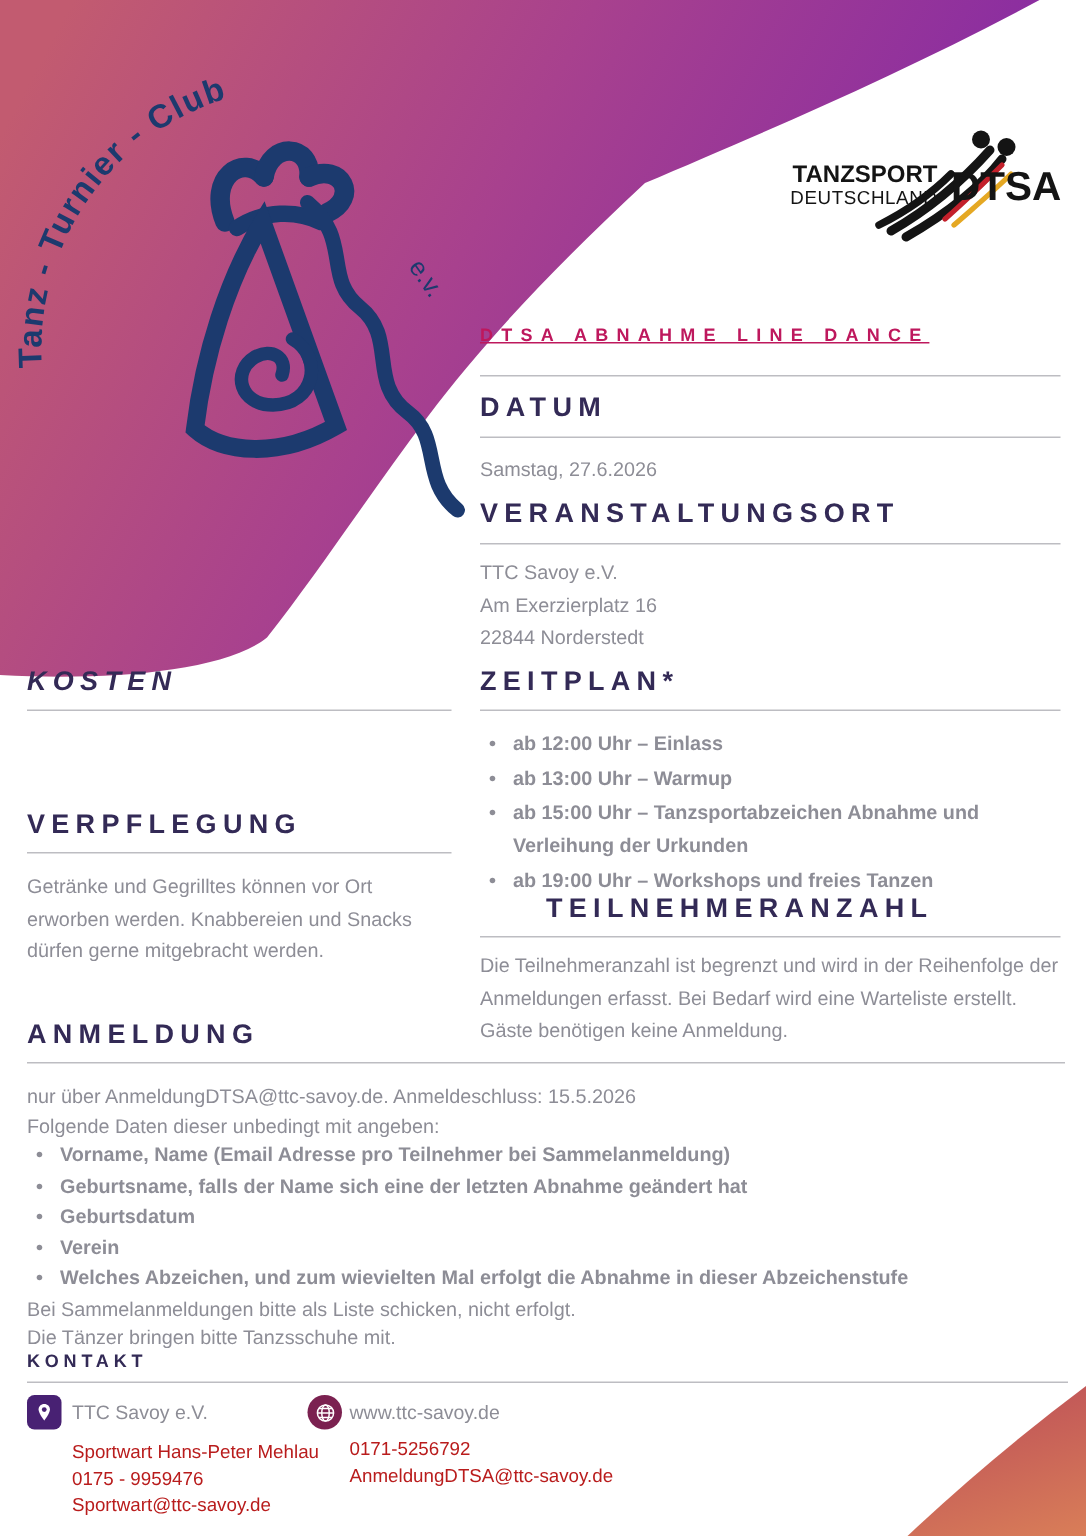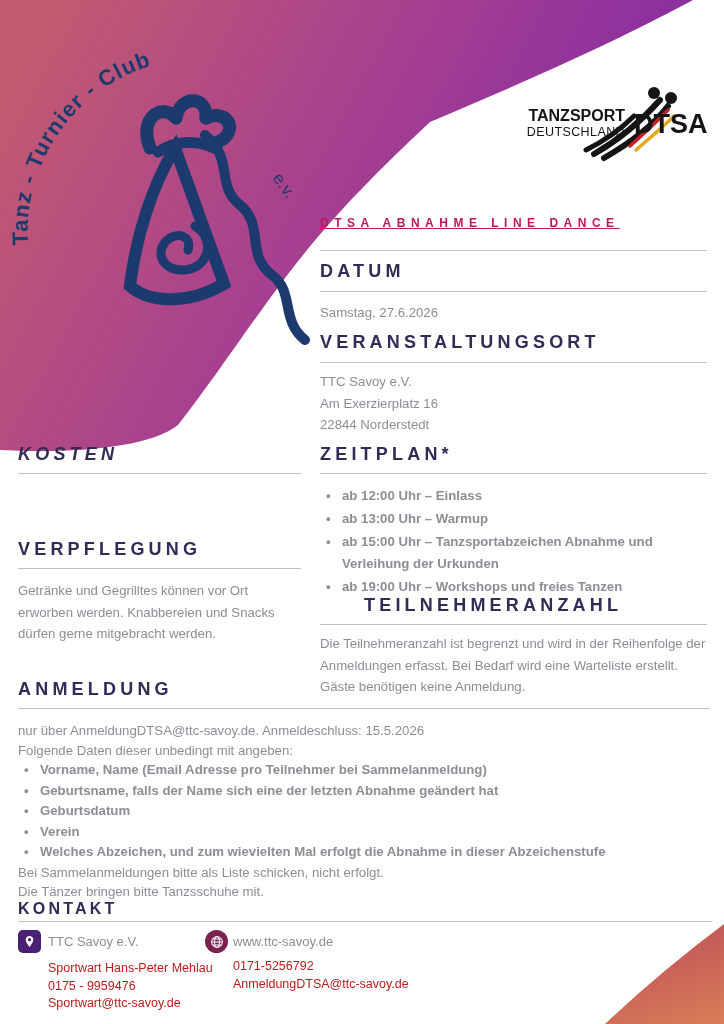--- a/index.html
+++ b/index.html
@@ -32,21 +32,21 @@
   .footer-label{position:absolute;font-size:13px;color:#8d8d96;white-space:nowrap;}
   .footer-block{position:absolute;font-size:12.5px;color:#b91c1c;line-height:17.5px;white-space:nowrap;}
   .pin-box{
     position:absolute;left:18px;top:930px;width:23px;height:23px;
     background:#482173;border-radius:5px;display:flex;align-items:center;justify-content:center;
   }
   .globe-box{
     position:absolute;left:205px;top:930px;width:23px;height:23px;
     background:#7b2150;border-radius:50%;display:flex;align-items:center;justify-content:center;
   }
-  .kontakt-h{font-size:16px;letter-spacing:3.2px;}
+  .kontakt-h{font-size:12px;letter-spacing:3.2px;}
 </style>
 </head>
 <body>
 
 <div class="page">
 
   <svg class="abs" style="left:0;top:0;" width="724" height="470" viewBox="0 0 724 470" aria-hidden="true">
     <defs>
       <linearGradient id="blobGrad" x1="0" y1="0.2" x2="1" y2="0.55">
         <stop offset="0" stop-color="#c25b70"></stop>

